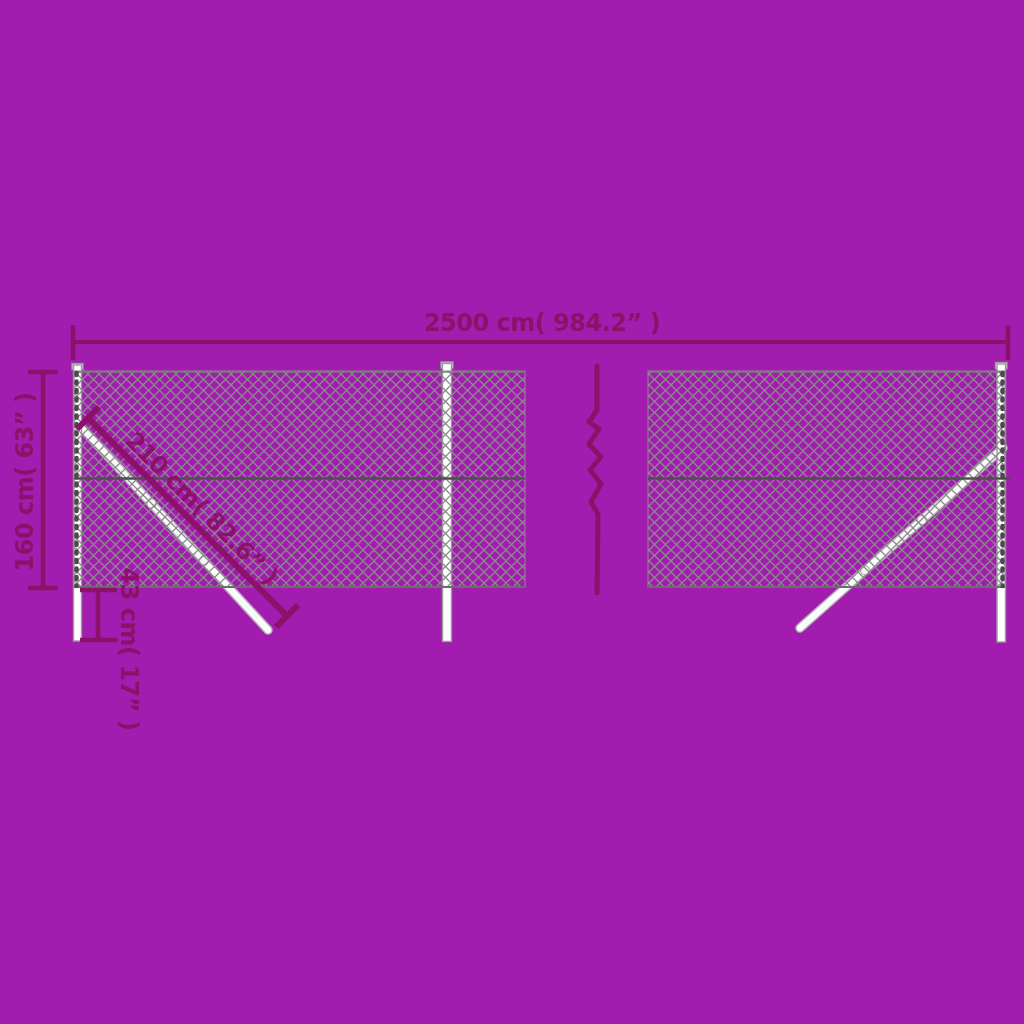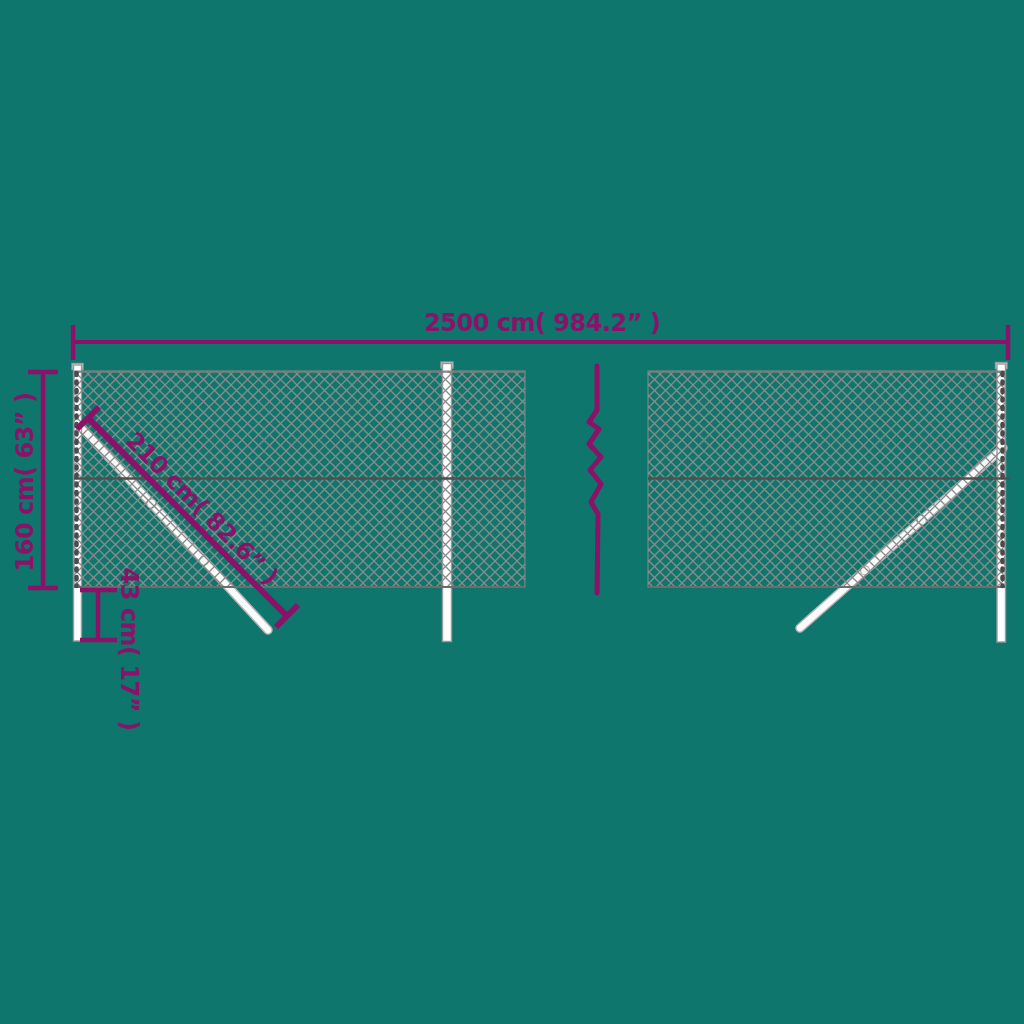--- a/index.html
+++ b/index.html
@@ -1,20 +1,20 @@
 <!DOCTYPE html>
 <html style="--dimension: #8B1268; --mesh: #8a8a8a; --tension_wire: #4f4f4f; --post_outline: #9b9b9b; --background: #ffffff;"><head>
 <meta charset="utf-8">
 <style>
   html, body { margin: 0; padding: 0; background: #ffffff; }
   .canvas {
     position: relative;
     width: 1024px;
     height: 1024px;
-    background: #0f766e;
+    background: #a21caf;
     overflow: hidden;
   }
   svg { display: block; }
   .dim-stroke { stroke: var(--dimension, #8B1268); fill: none; }
   .dim-label {
     fill: var(--dimension, #8B1268);
     font-family: "DejaVu Sans", "Liberation Sans", sans-serif;
     font-weight: bold;
     font-size: 24px;
     letter-spacing: -0.5px;

